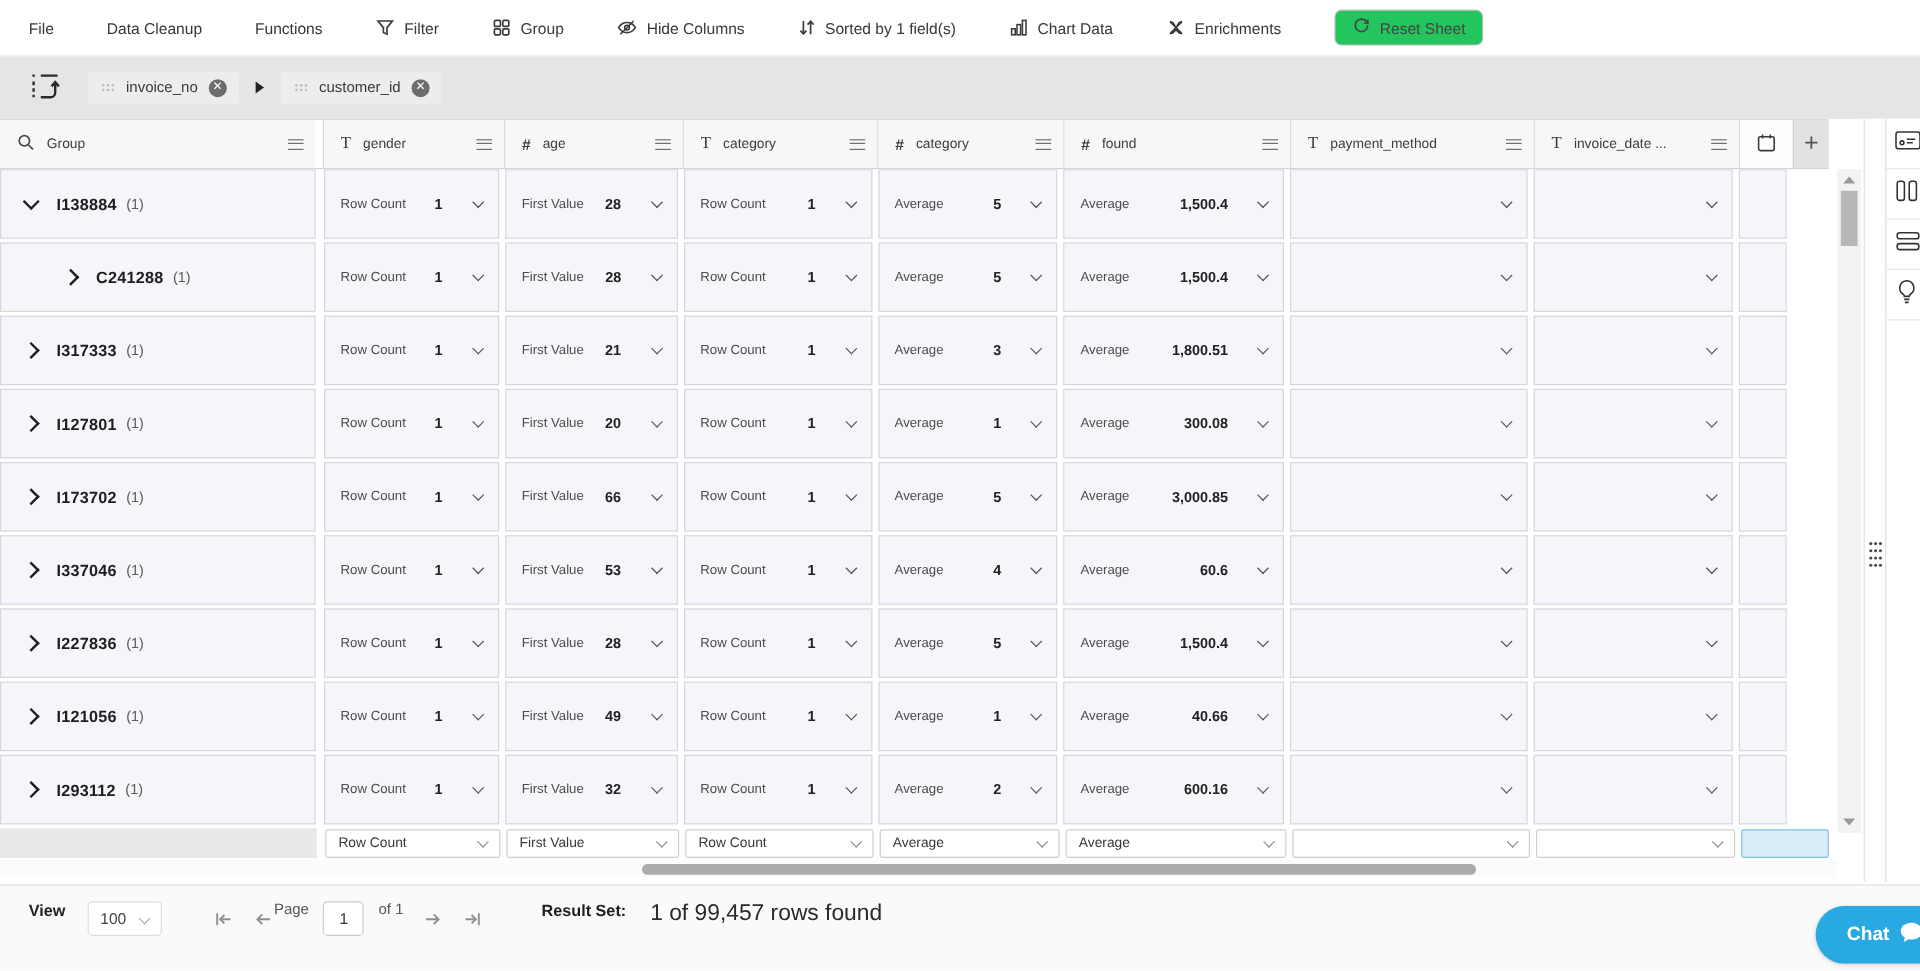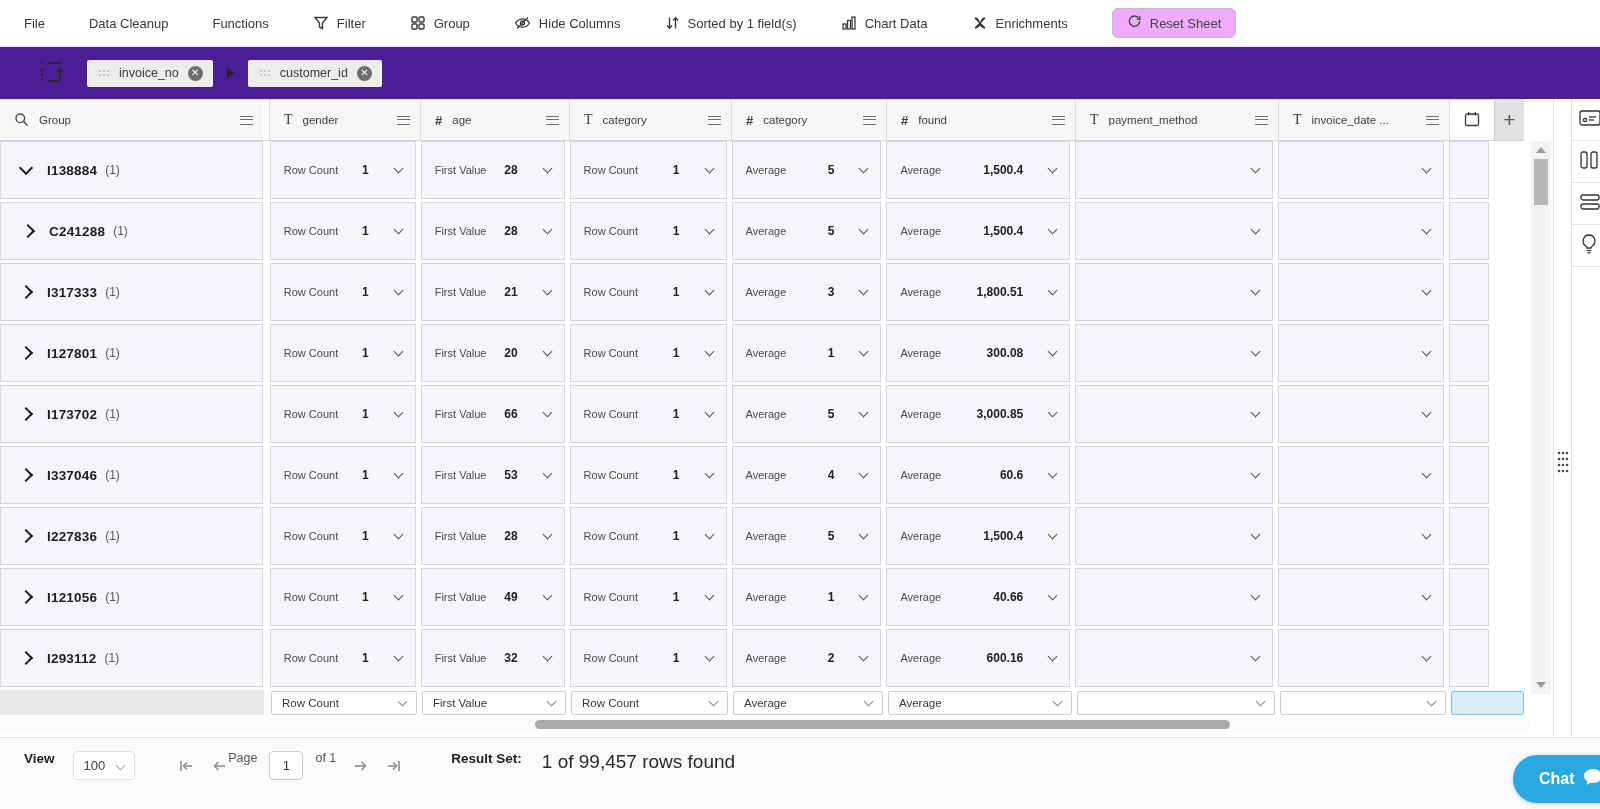--- a/index.html
+++ b/index.html
@@ -6,25 +6,25 @@
   html,body{width:1600px;height:809px;overflow:hidden;background:#fff;
     font-family:"Liberation Sans","DejaVu Sans",sans-serif;color:#333}
   .stage{position:relative;width:1600px;height:809px;background:#fff}
 
   
   .toolbar{position:absolute;top:0;left:0;right:0;height:47px;background:#fff;
     border-bottom:1px solid #ececec;display:flex;align-items:center;padding-left:24px;gap:44px}
   .titem{display:flex;align-items:flex-end;gap:8px;font-size:13px;color:#383838;cursor:pointer;white-space:nowrap}
   .titem svg{display:block}
   .reset-btn{display:flex;align-items:center;gap:8px;font-size:13px;color:#444;
-    border:1px solid #bdbdbd;border-radius:6px;height:30px;padding:0 14px;background:#f0abfc;white-space:nowrap}
+    border:1px solid #bdbdbd;border-radius:6px;height:30px;padding:0 14px;background:#22c55e;white-space:nowrap}
 
   
-  .groupbar{position:absolute;top:47px;left:0;right:0;height:52px;background:#4c1d95;
-    display:flex;align-items:center;padding-left:37px}
+  .groupbar{position:absolute;top:47px;left:0;right:0;height:52px;background:#e5e5e5;
+    display:flex;align-items:center;padding-left:23px}
   .pivot-ic{margin-right:22px}
   .chip{display:flex;align-items:center;gap:9px;background:#ededed;border-radius:2px;
     height:27px;padding:0 10px 0 12px;font-size:12.5px;color:#3a3a3a}
   .dots{display:inline-grid;grid-template-columns:repeat(3,3px);grid-auto-rows:3px;gap:1px}
   .dots i{width:2px;height:2px;border-radius:50%;background:#b9b9b9}
   .chipx{width:15px;height:15px;border-radius:50%;background:#6d6d6d;color:#fff;display:flex;
     align-items:center;justify-content:center;font-size:10px;line-height:1;cursor:pointer}
   .chip-arrow{width:0;height:0;border-left:7px solid #222;border-top:5px solid transparent;
     border-bottom:5px solid transparent;margin:0 14px}
 
@@ -45,21 +45,21 @@
   .hcal{width:45px;background:#fdfdfd;justify-content:center;padding:0}
   .hplus{width:30px;background:#e2e2e2;border-left:1px solid #cfcfcf;display:flex;align-items:center;
     justify-content:center;font-size:21px;color:#555;font-weight:300;cursor:pointer}
 
   
   .gbody{position:absolute;top:141px;left:0;width:1489px;height:549px;overflow:hidden;
     display:flex;flex-direction:column;gap:3px}
   .trow{display:flex;gap:5px;height:58px;flex:0 0 58px}
   .cell{background:#f5f5fb;border:1px solid #d6d6e0;display:flex;align-items:center}
   .gcell{width:263px;margin-right:2px;padding-left:20px;gap:16px;cursor:pointer}
-  .gcell.ind{padding-left:22px}
+  .gcell.ind{padding-left:53px}
   .gname{font-size:13.5px;font-weight:600;color:#1e1e1e;letter-spacing:.2px}
   .gcount{font-size:12px;color:#5a5a5a;margin-left:-8px}
   .xchev{width:10px;height:10px;border-right:2.2px solid #1c1c1c;border-bottom:2.2px solid #1c1c1c;
     flex:0 0 auto;cursor:pointer}
   .xchev.right{transform:rotate(-45deg)}
   .xchev.down{transform:rotate(45deg);margin-top:-4px}
   .acell{padding:0 13px}
   .al{font-size:11px;color:#4c4c4c}
   .av{font-size:12px;font-weight:700;color:#222;margin-left:auto}
   .dchev{width:7px;height:7px;border-right:1.6px solid #555;border-bottom:1.6px solid #555;

